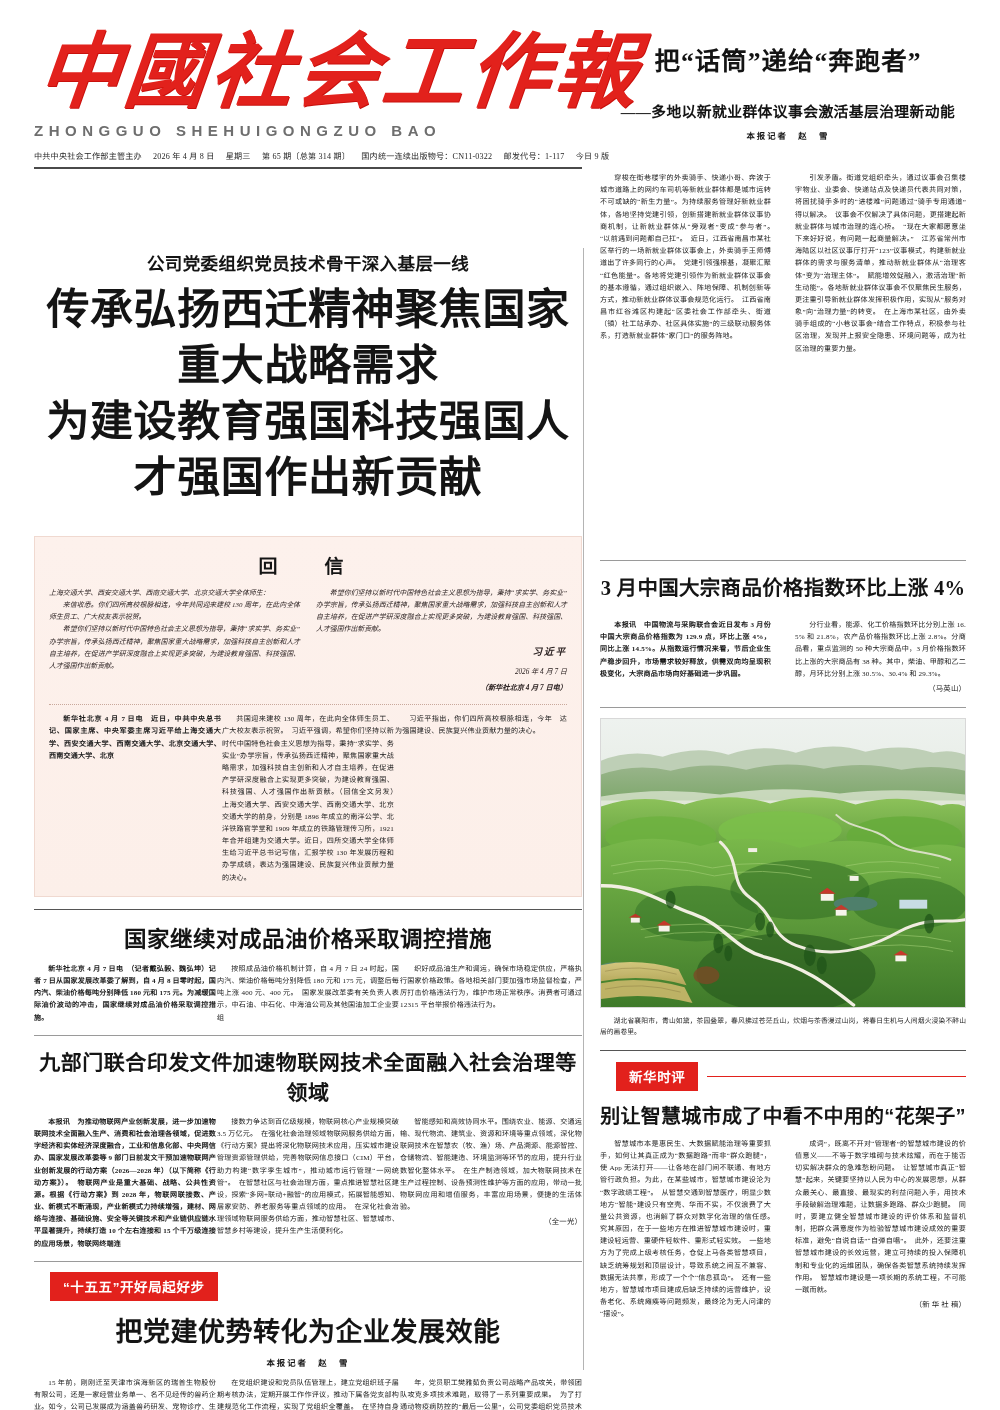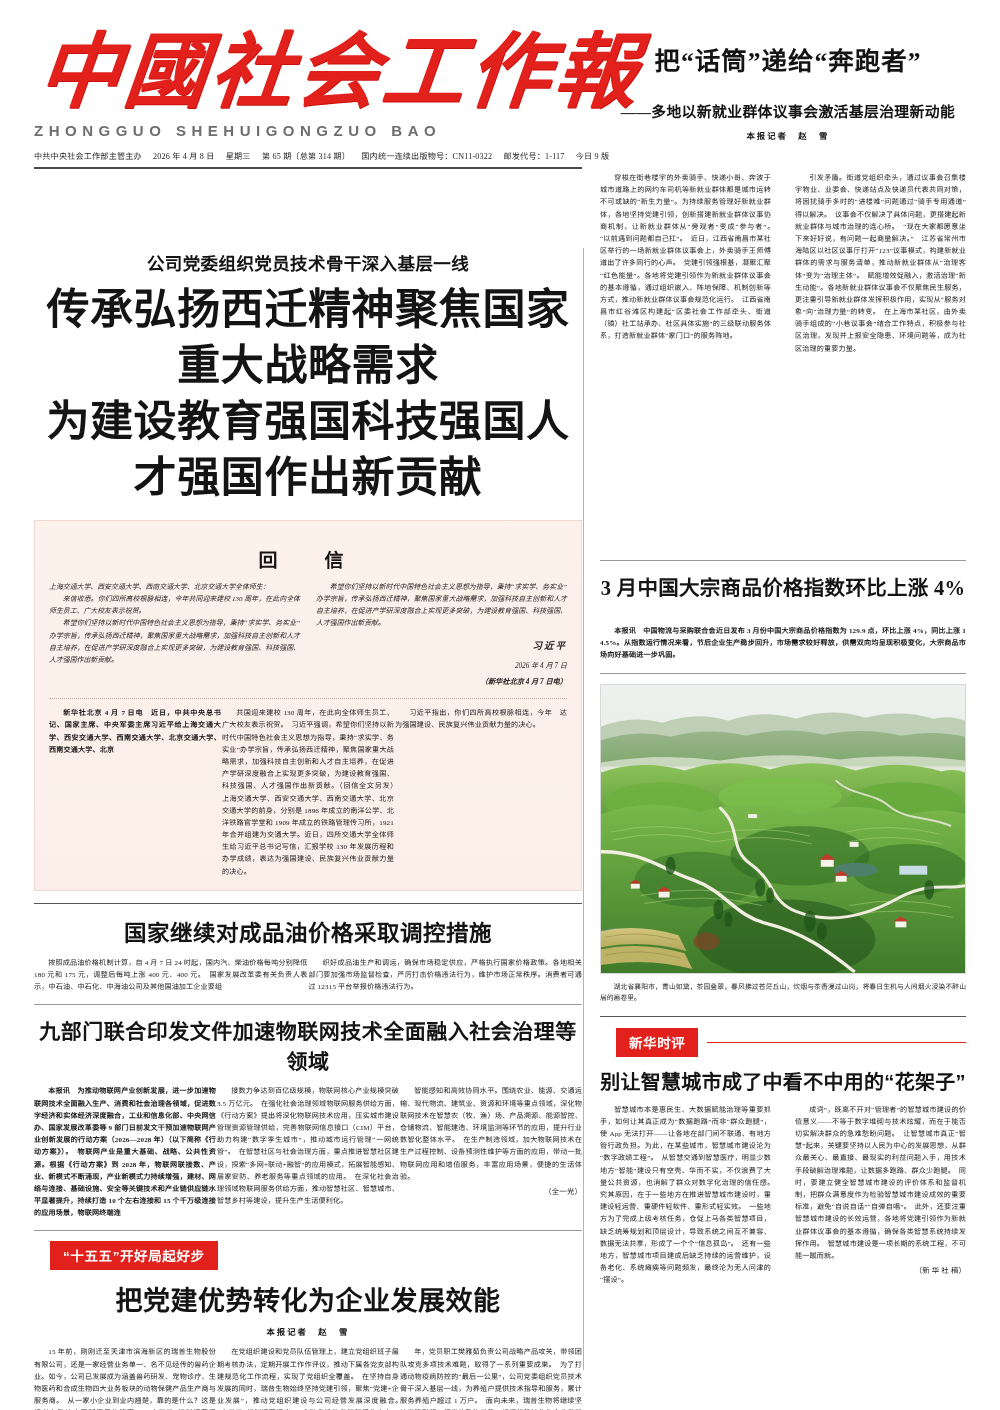--- a/index.html
+++ b/index.html
@@ -104,24 +104,24 @@
     text-align: center;
     font-family: "Liberation Sans", sans-serif;
     font-weight: bold;
     font-size: 43px;
     line-height: 1.3;
     letter-spacing: .6px;
   }
 
   
   .letter-box {
-    margin-top: 14px;
+    margin-top: 30px;
     background: linear-gradient(180deg,#fdf1ec 0%, #fcefe9 100%);
     border: 1px solid #f0d9d0;
-    padding: 20px 14px 12px 14px;
+    padding: 10px 14px 12px 14px;
   }
   .letter-title {
     text-align: center; font-size: 19px; font-weight: bold;
     letter-spacing: 14px; margin: 4px 0 9px 0;
   }
   .letter-body { display: flex; gap: 16px; font-size: 6.9px; line-height: 1.78; }
   .letter-body > div { flex: 1; }
   .letter-script { font-style: italic; color: #2a2020; text-align: justify; }
   .letter-script p { text-indent: 2em; }
   .letter-sign { text-align: right; font-weight: bold; font-size: 9.5px; margin-top: 8px; letter-spacing: 2px;}
@@ -148,21 +148,21 @@
     font-weight: bold; font-size: 13.5px;
     padding: 4px 13px 5px 13px;
     letter-spacing: .6px;
   }
   .redtag-row { margin-bottom: 9px; padding-left: 16px; }
   .redtag-row.with-rule { display: flex; align-items: center; gap: 9px; }
   .redtag-row.with-rule .rline { flex: 1; border-top: 1.4px solid #e2211c; }
 
   
   .rightcol { position: absolute; left: 600px; top: 250px; width: 366px; }
-  .rc-title-1 { font-size: 20.5px; font-weight: bold; text-align: center; letter-spacing: .3px; margin-bottom: 24px; }
+  .rc-title-1 { font-size: 20.5px; font-weight: bold; text-align: center; letter-spacing: .3px; margin-bottom: 18px; }
   .rc-title-2 { font-size: 20px; font-weight: bold; text-align: center; letter-spacing: .3px; margin-bottom: 9px;
                 font-family: "Liberation Sans", sans-serif; }
 
   .photo {
     width: 100%; height: 290px;
     margin: 10px 0 7px 0;
     position: relative; overflow: hidden;
     background: #7fae4c;
     border: 1px solid #d8d8d8;
   }
@@ -249,20 +249,23 @@
         </div>
       </div>
     </div>
 
     <div class="hrule"></div>
 
     <div>
       <div class="sec-title t-oil">国家继续对成品油价格采取调控措施</div>
       <div class="cols3">
         <div class="body-col">
+          <p class="lead">新华社北京 4 月 7 日电　（记者戴弘毅、魏弘坤）记者 7 日从国家发展改革委了解到，自 4 月 8 日零时起，国内汽、柴油价格每吨分别降低 180 元和 175 元。为减缓国际油价波动的冲击，国家继续对成品油价格采取调控措施。</p>
+        </div>
+        <div class="body-col">
           <p>按照成品油价格机制计算，自 4 月 7 日 24 时起，国内汽、柴油价格每吨分别降低 180 元和 175 元，调整后每吨上涨 400 元、400 元。　国家发展改革委有关负责人表示，中石油、中石化、中海油公司及其他国油加工企业要组</p>
         </div>
         <div class="body-col">
           <p>织好成品油生产和调运，确保市场稳定供应，严格执行国家价格政策。各地相关部门要加强市场监督检查，严厉打击价格违法行为，维护市场正常秩序。消费者可通过 12315 平台举报价格违法行为。</p>
         </div>
       </div>
     </div>
 
     <div class="hrule-thin"></div>
 
@@ -306,20 +309,24 @@
 
   <div class="rightcol" style="top:560px;">
 
     <div class="hrule-thin" style="margin-top:0"></div>
 
     <div>
       <div class="rc-title-1">3 月中国大宗商品价格指数环比上涨 4%</div>
       <div class="cols2">
         <div class="body-col">
           <p class="lead">本报讯　中国物流与采购联合会近日发布 3 月份中国大宗商品价格指数为 129.9 点，环比上涨 4%，同比上涨 14.5%。从指数运行情况来看，节后企业生产稳步回升，市场需求较好释放，供需双向均呈现积极变化，大宗商品市场向好基础进一步巩固。</p>
+        </div>
+        <div class="body-col">
+          <p>分行业看，能源、化工价格指数环比分别上涨 16.5% 和 21.8%，农产品价格指数环比上涨 2.8%。分商品看，重点监测的 50 种大宗商品中，3 月价格指数环比上涨的大宗商品有 38 种。其中，柴油、甲醇和乙二醇，月环比分别上涨 30.5%、30.4% 和 29.3%。</p>
+          <div class="endmark">（马英山）</div>
         </div>
       </div>
     </div>
 
     <div class="hrule-thin"></div>
 
     <div class="photo">
       <svg viewBox="0 0 366 290" preserveAspectRatio="none">
         <defs>
           <linearGradient id="sky" x1="0" y1="0" x2="0" y2="1">
@@ -431,20 +438,20 @@
       <div class="redtag-row with-rule">
         <span class="redtag">新华时评</span>
         <span class="rline"></span>
       </div>
       <div class="rc-title-2">别让智慧城市成了中看不中用的“花架子”</div>
       <div class="cols2">
         <div class="body-col">
           <p>智慧城市本是惠民生、大数据赋能治理等重要抓手，如何让其真正成为“数据跑路”而非“群众跑腿”，使 App 无法打开——让各地在部门间不联通、有地方管行政负担。为此，在某些城市，智慧城市建设沦为“数字政绩工程”。　从智慧交通到智慧医疗，明显少数地方“智能”建设只有空壳、华而不实，不仅浪费了大量公共资源，也消解了群众对数字化治理的信任感。　究其原因，在于一些地方在推进智慧城市建设时，重建设轻运营、重硬件轻软件、重形式轻实效。　一些地方为了完成上级考核任务，仓促上马各类智慧项目，缺乏统筹规划和顶层设计，导致系统之间互不兼容、数据无法共享，形成了一个个“信息孤岛”。　还有一些地方，智慧城市项目建成后缺乏持续的运营维护，设备老化、系统瘫痪等问题频发，最终沦为无人问津的“摆设”。</p>
         </div>
         <div class="body-col">
-          <p>成词”，既离不开对“管理者”的智慧城市建设的价值意义——不等于数字堆砌与技术炫耀，而在于能否切实解决群众的急难愁盼问题。　让智慧城市真正“智慧”起来，关键要坚持以人民为中心的发展思想，从群众最关心、最直接、最现实的利益问题入手，用技术手段破解治理难题，让数据多跑路、群众少跑腿。　同时，要建立健全智慧城市建设的评价体系和监督机制，把群众满意度作为检验智慧城市建设成效的重要标准，避免“自说自话”“自弹自唱”。　此外，还要注重智慧城市建设的长效运营，各地将党建引领作为新就业群体议事会的基本遵循，确保各类智慧系统持续发挥作用。　智慧城市建设是一项长期的系统工程，不可能一蹴而就。</p>
+          <p>成词”，既离不开对“管理者”的智慧城市建设的价值意义——不等于数字堆砌与技术炫耀，而在于能否切实解决群众的急难愁盼问题。　让智慧城市真正“智慧”起来，关键要坚持以人民为中心的发展思想，从群众最关心、最直接、最现实的利益问题入手，用技术手段破解治理难题，让数据多跑路、群众少跑腿。　同时，要建立健全智慧城市建设的评价体系和监督机制，把群众满意度作为检验智慧城市建设成效的重要标准，避免“自说自话”“自弹自唱”。　此外，还要注重智慧城市建设的长效运营，建立可持续的投入保障机制和专业化的运维团队，确保各类智慧系统持续发挥作用。　智慧城市建设是一项长期的系统工程，不可能一蹴而就。</p>
           <div class="endmark">（新 华 社 稿）</div>
         </div>
       </div>
     </div>
   </div>
 
 </div>
 
 </body></html>

